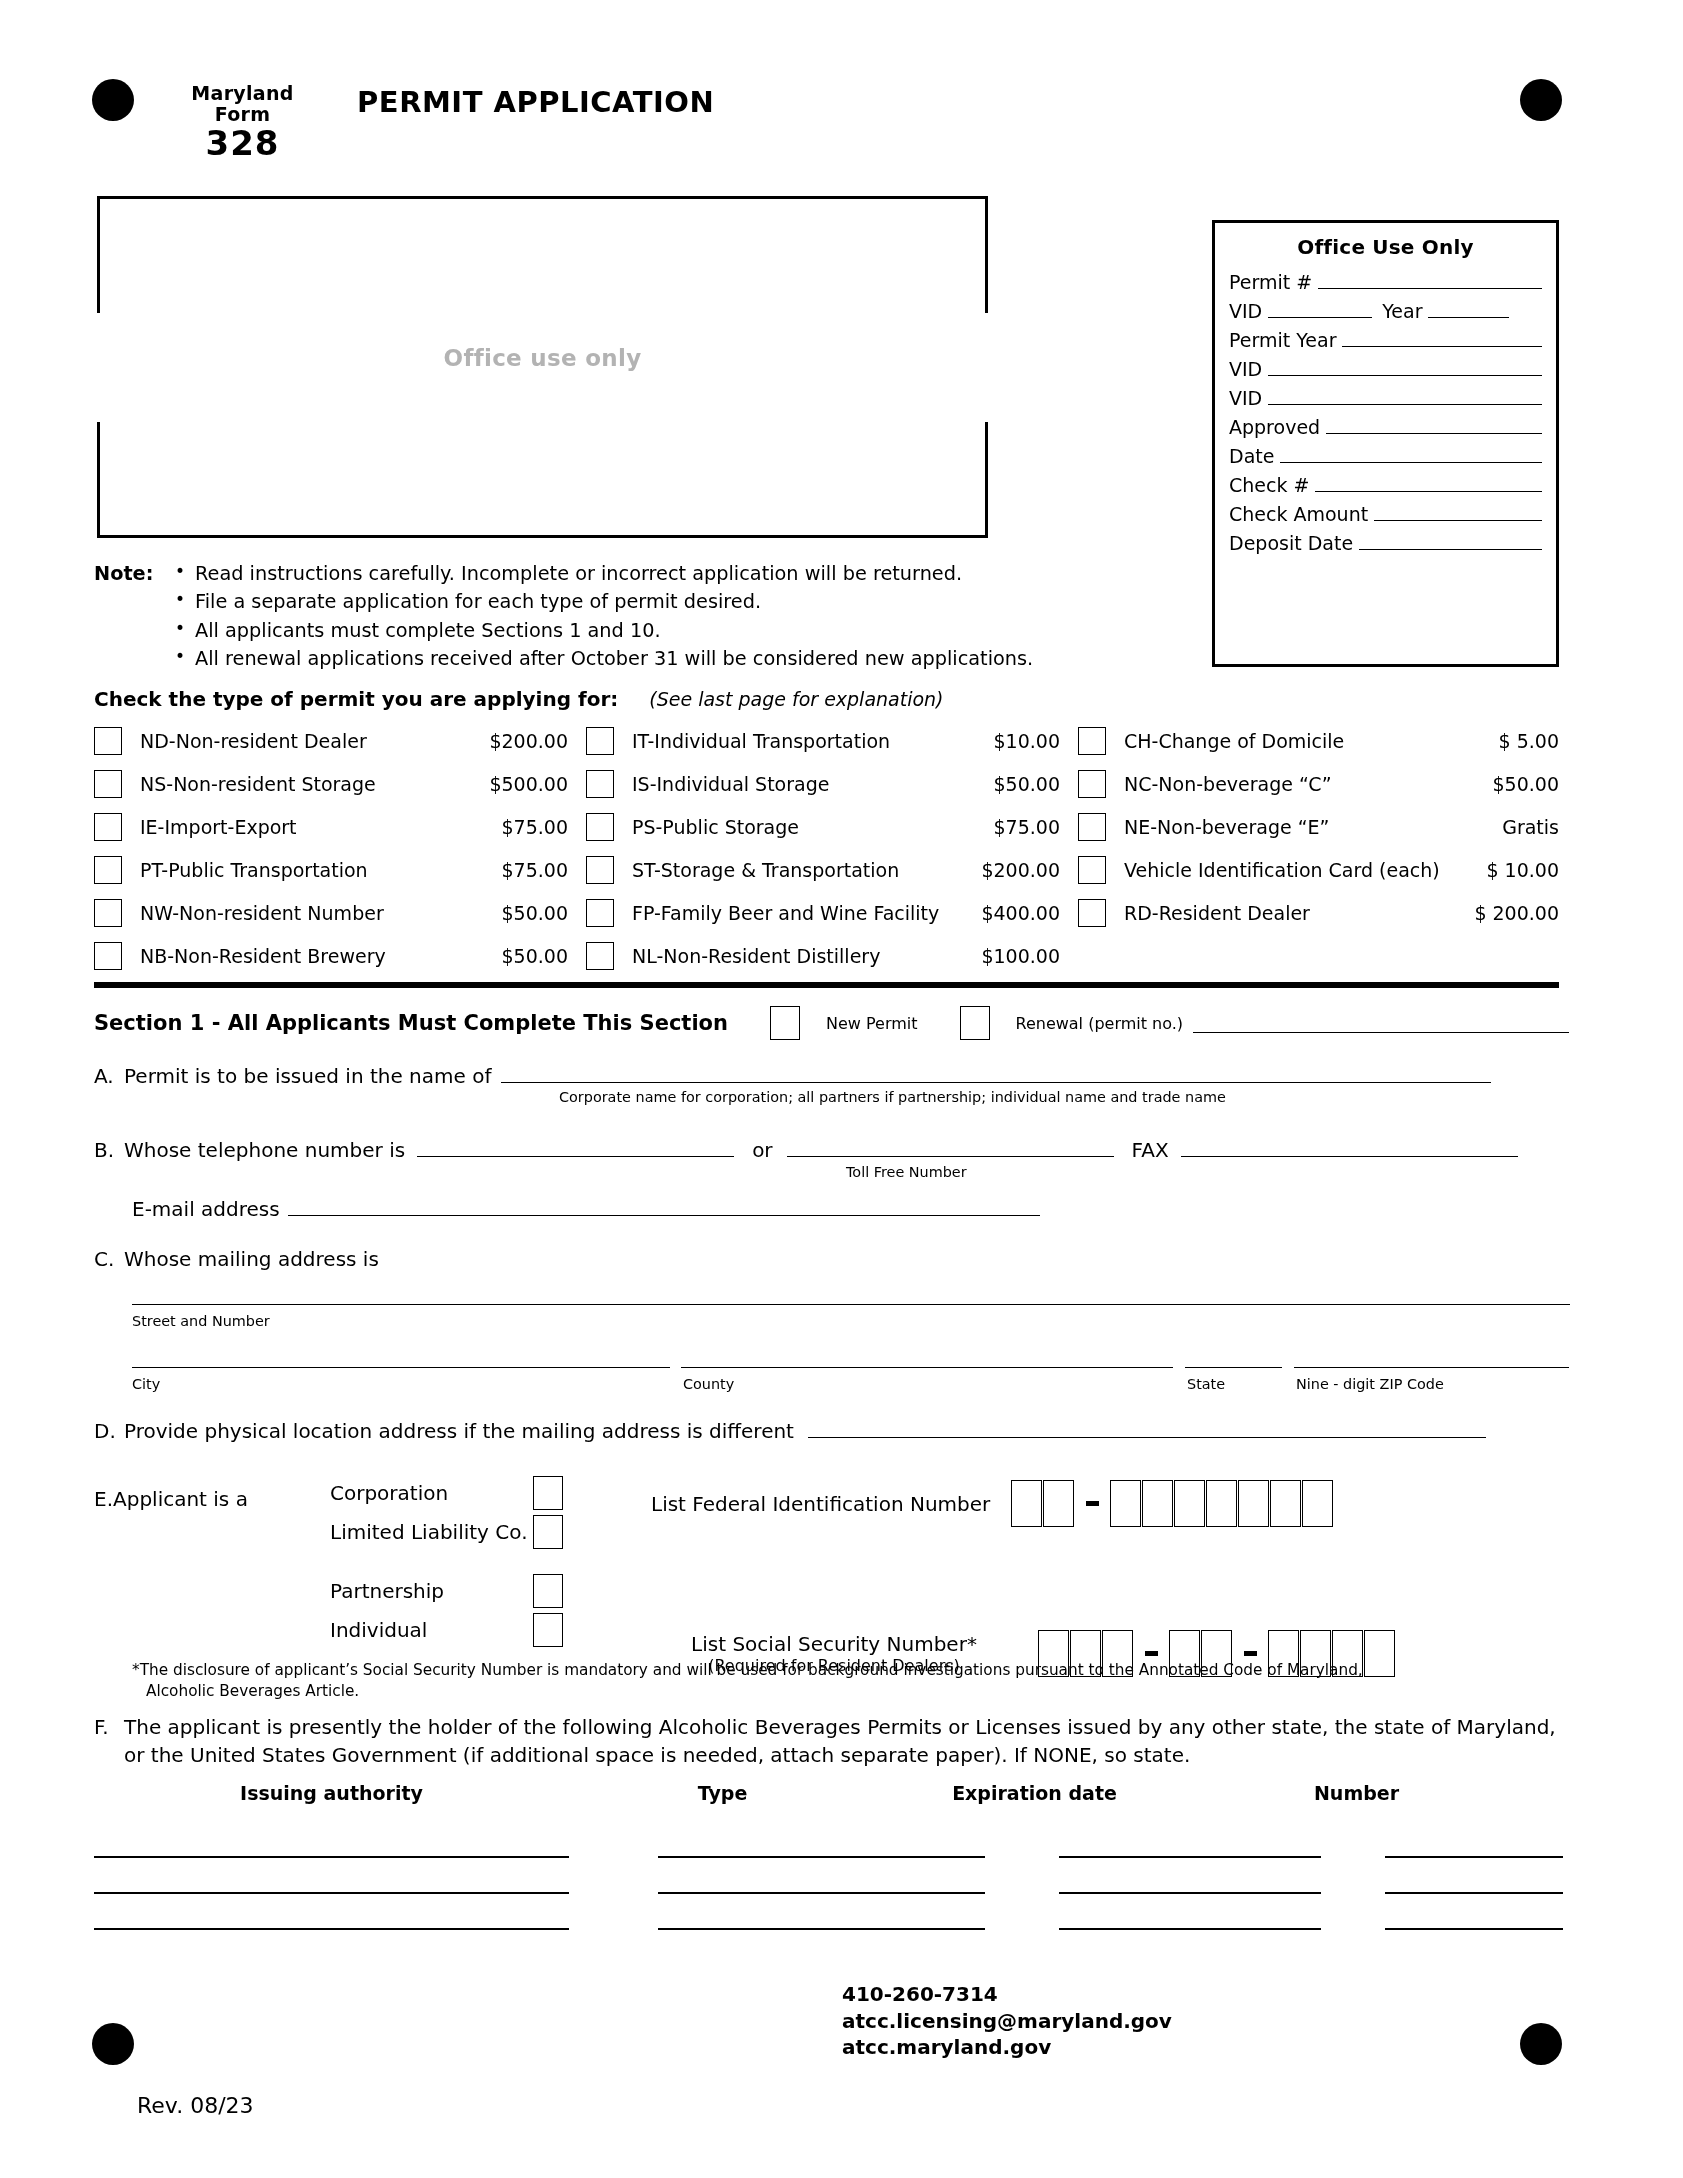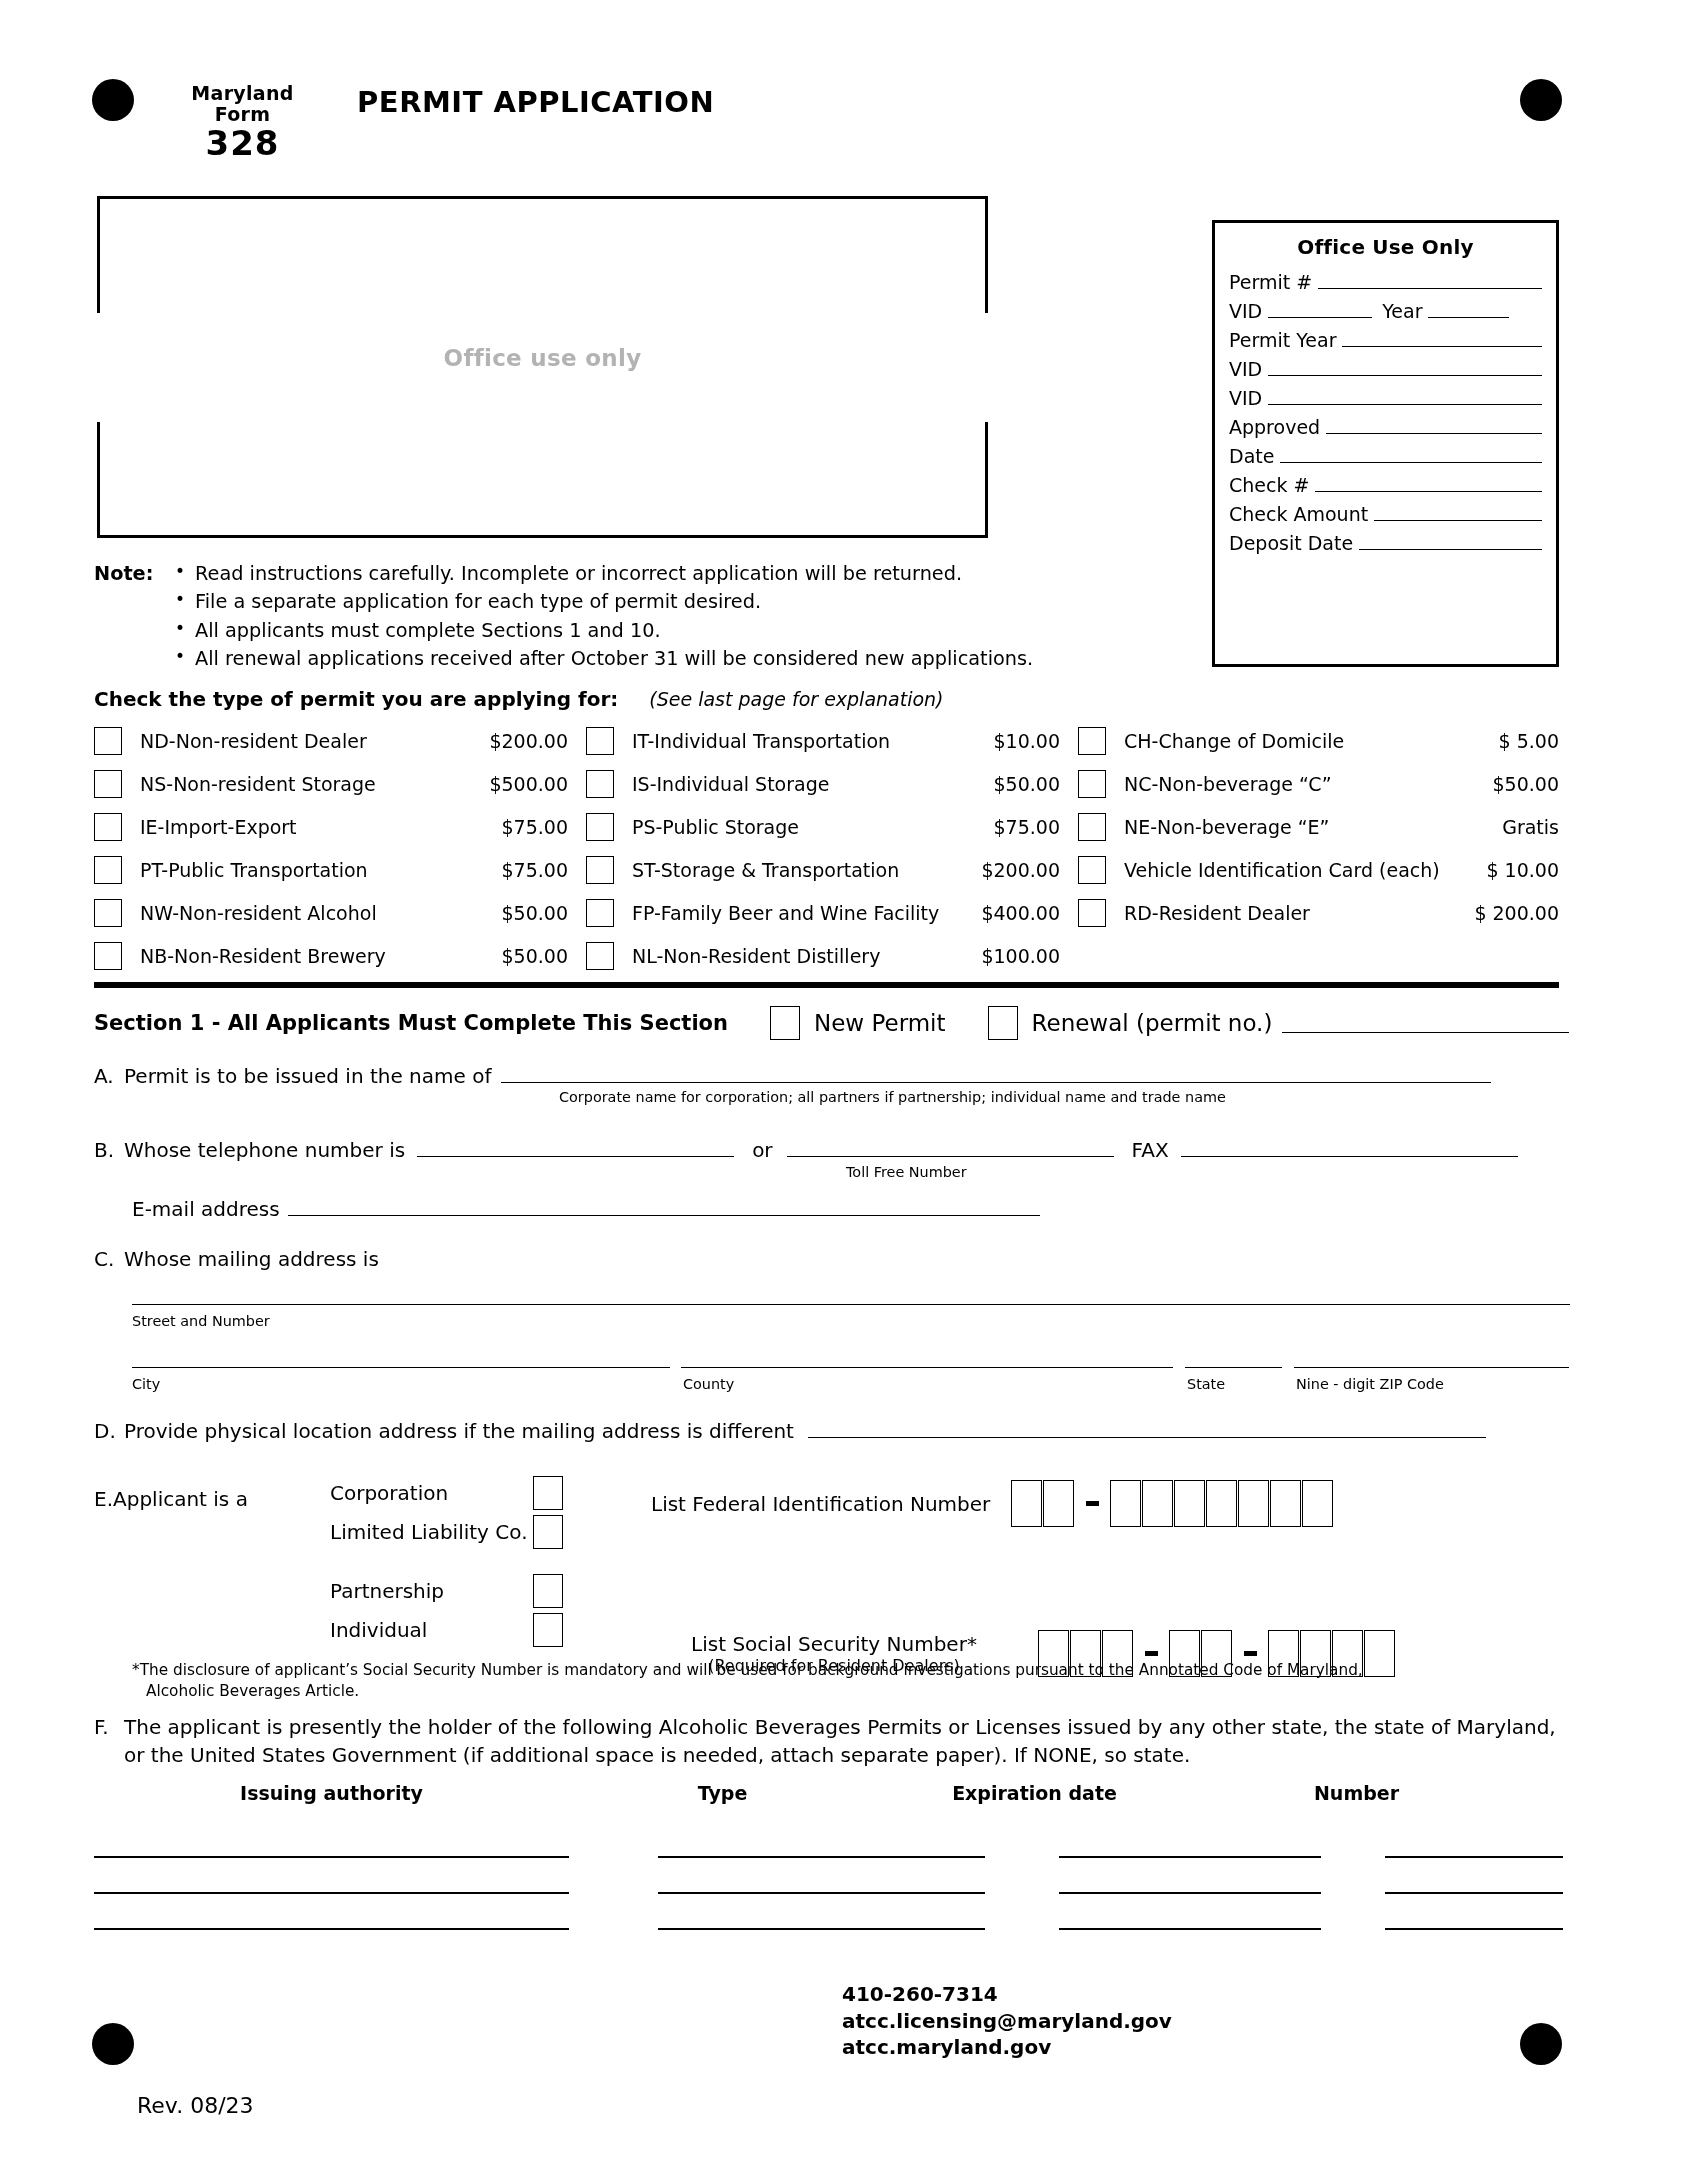--- a/index.html
+++ b/index.html
@@ -182,21 +182,21 @@
   }
 
   
   .sec1 {
     position: absolute; left: 94px; top: 1006px;
     width: 1475px;
     display: flex; align-items: center;
   }
   .sec1-title { font-size: 21px; font-weight: bold; white-space: nowrap; }
   .sec1 .cbox { margin-left: 42px; width: 30px; height: 34px; flex: 0 0 30px; }
-  .sec1 .opt-label { font-size: 23px; margin-left: 14px; white-space: nowrap; }
+  .sec1 .opt-label { font-size: 16px; margin-left: 26px; white-space: nowrap; }
   .sec1 .ln {
     border-bottom: 1.6px solid #000;
     height: 20px; margin-left: 10px;
     flex: 1 1 auto;
   }
 
   
   .item { position: absolute; font-size: 20px; }
   .item .ltr { display: inline-block; width: 30px; }
   .ln-i {
@@ -385,21 +385,21 @@
         <span class="plabel">IE-Import-Export</span>
         <span class="pprice">$75.00</span>
       </div>
       <div class="prow">
         <span class="cbox"></span>
         <span class="plabel">PT-Public Transportation</span>
         <span class="pprice">$75.00</span>
       </div>
       <div class="prow">
         <span class="cbox"></span>
-        <span class="plabel">NW-Non-resident Alcohol</span>
+        <span class="plabel">NW-Non-resident Number</span>
         <span class="pprice">$50.00</span>
       </div>
       <div class="prow">
         <span class="cbox"></span>
         <span class="plabel">NB-Non-Resident Brewery</span>
         <span class="pprice">$50.00</span>
       </div>
     </div>
 
     <div class="pcol pcol-2">

